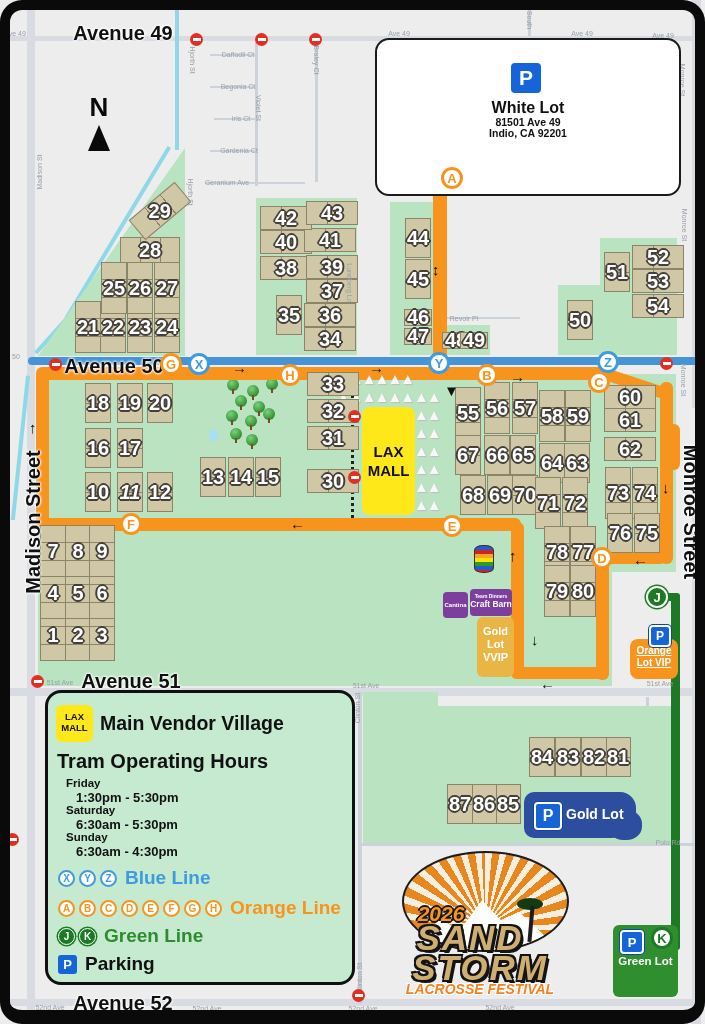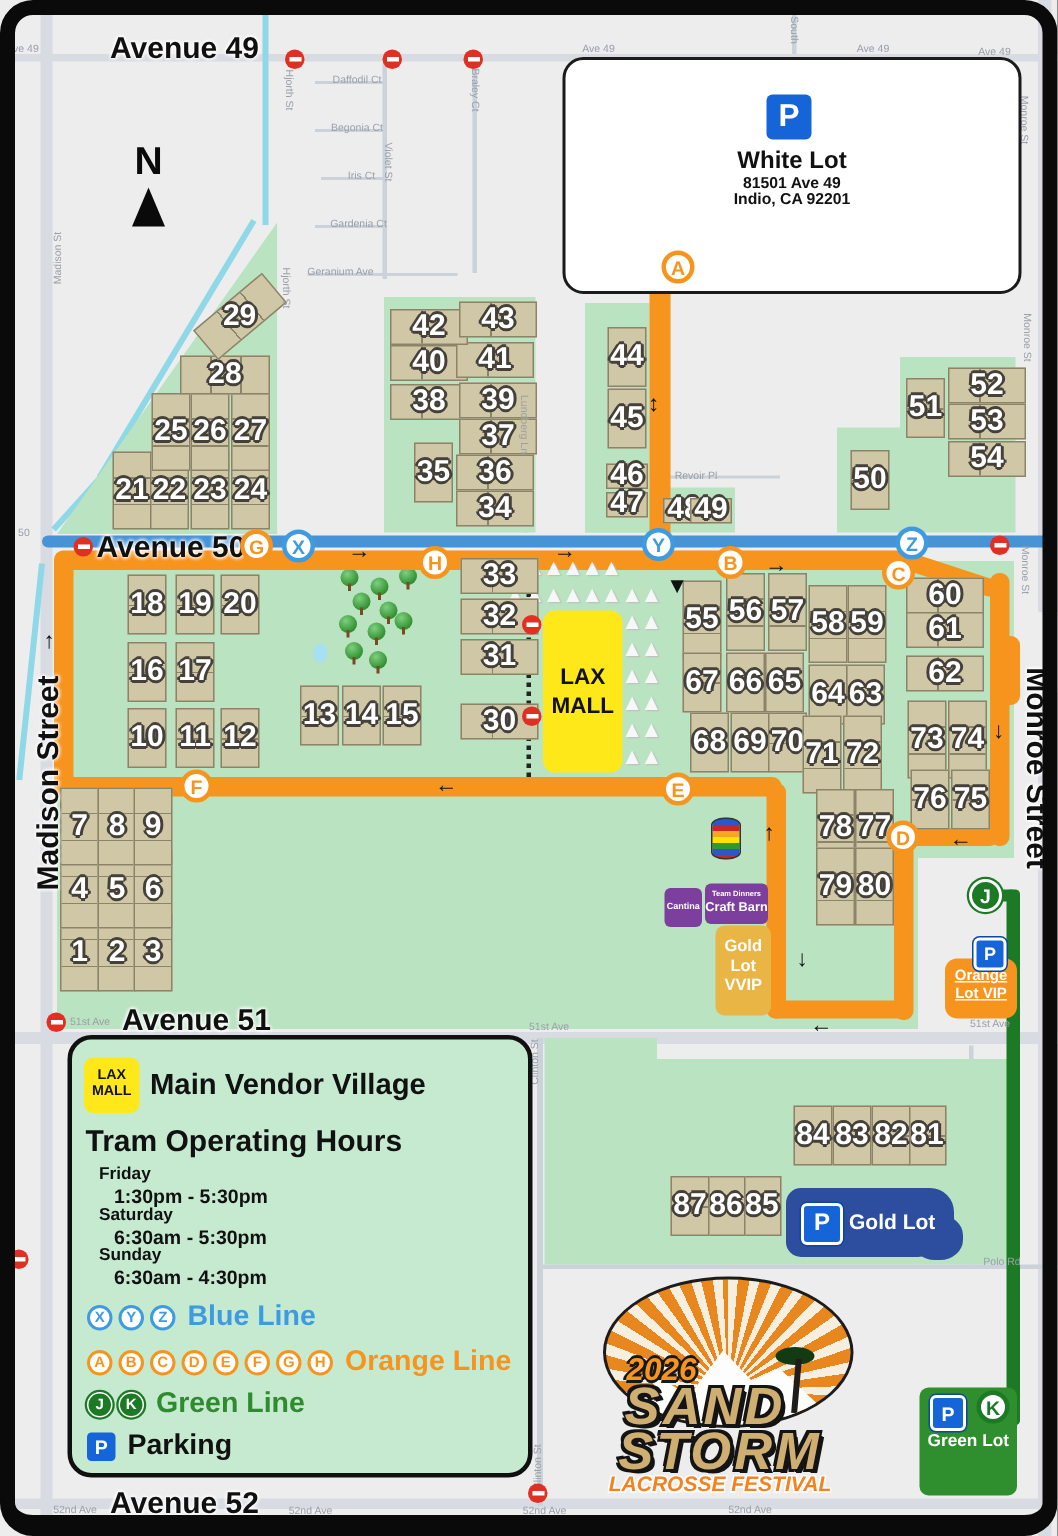--- a/index.html
+++ b/index.html
@@ -337,21 +337,21 @@
     </div>
     <div class="field fv3" style="left: 65px; top: 525px;">
       <span class="fnum">8</span>
     </div>
     <div class="field fv3" style="left: 89px; top: 525px;">
       <span class="fnum">9</span>
     </div>
     <div class="field fv2" style="left: 85px; top: 472px;">
       <span class="fnum">10</span>
     </div>
-    <div class="field fv2" style="left: 117px; top: 472px;">
+    <div class="field fv2" style="left: 117px; top: 472px; font-style: italic;">
       <span class="fnum">11</span>
     </div>
     <div class="field fv2" style="left: 147px; top: 472px;">
       <span class="fnum">12</span>
     </div>
     <div class="field fv2" style="left: 200px; top: 457px;">
       <span class="fnum">13</span>
     </div>
     <div class="field fv2" style="left: 228px; top: 457px;">
       <span class="fnum">14</span>

